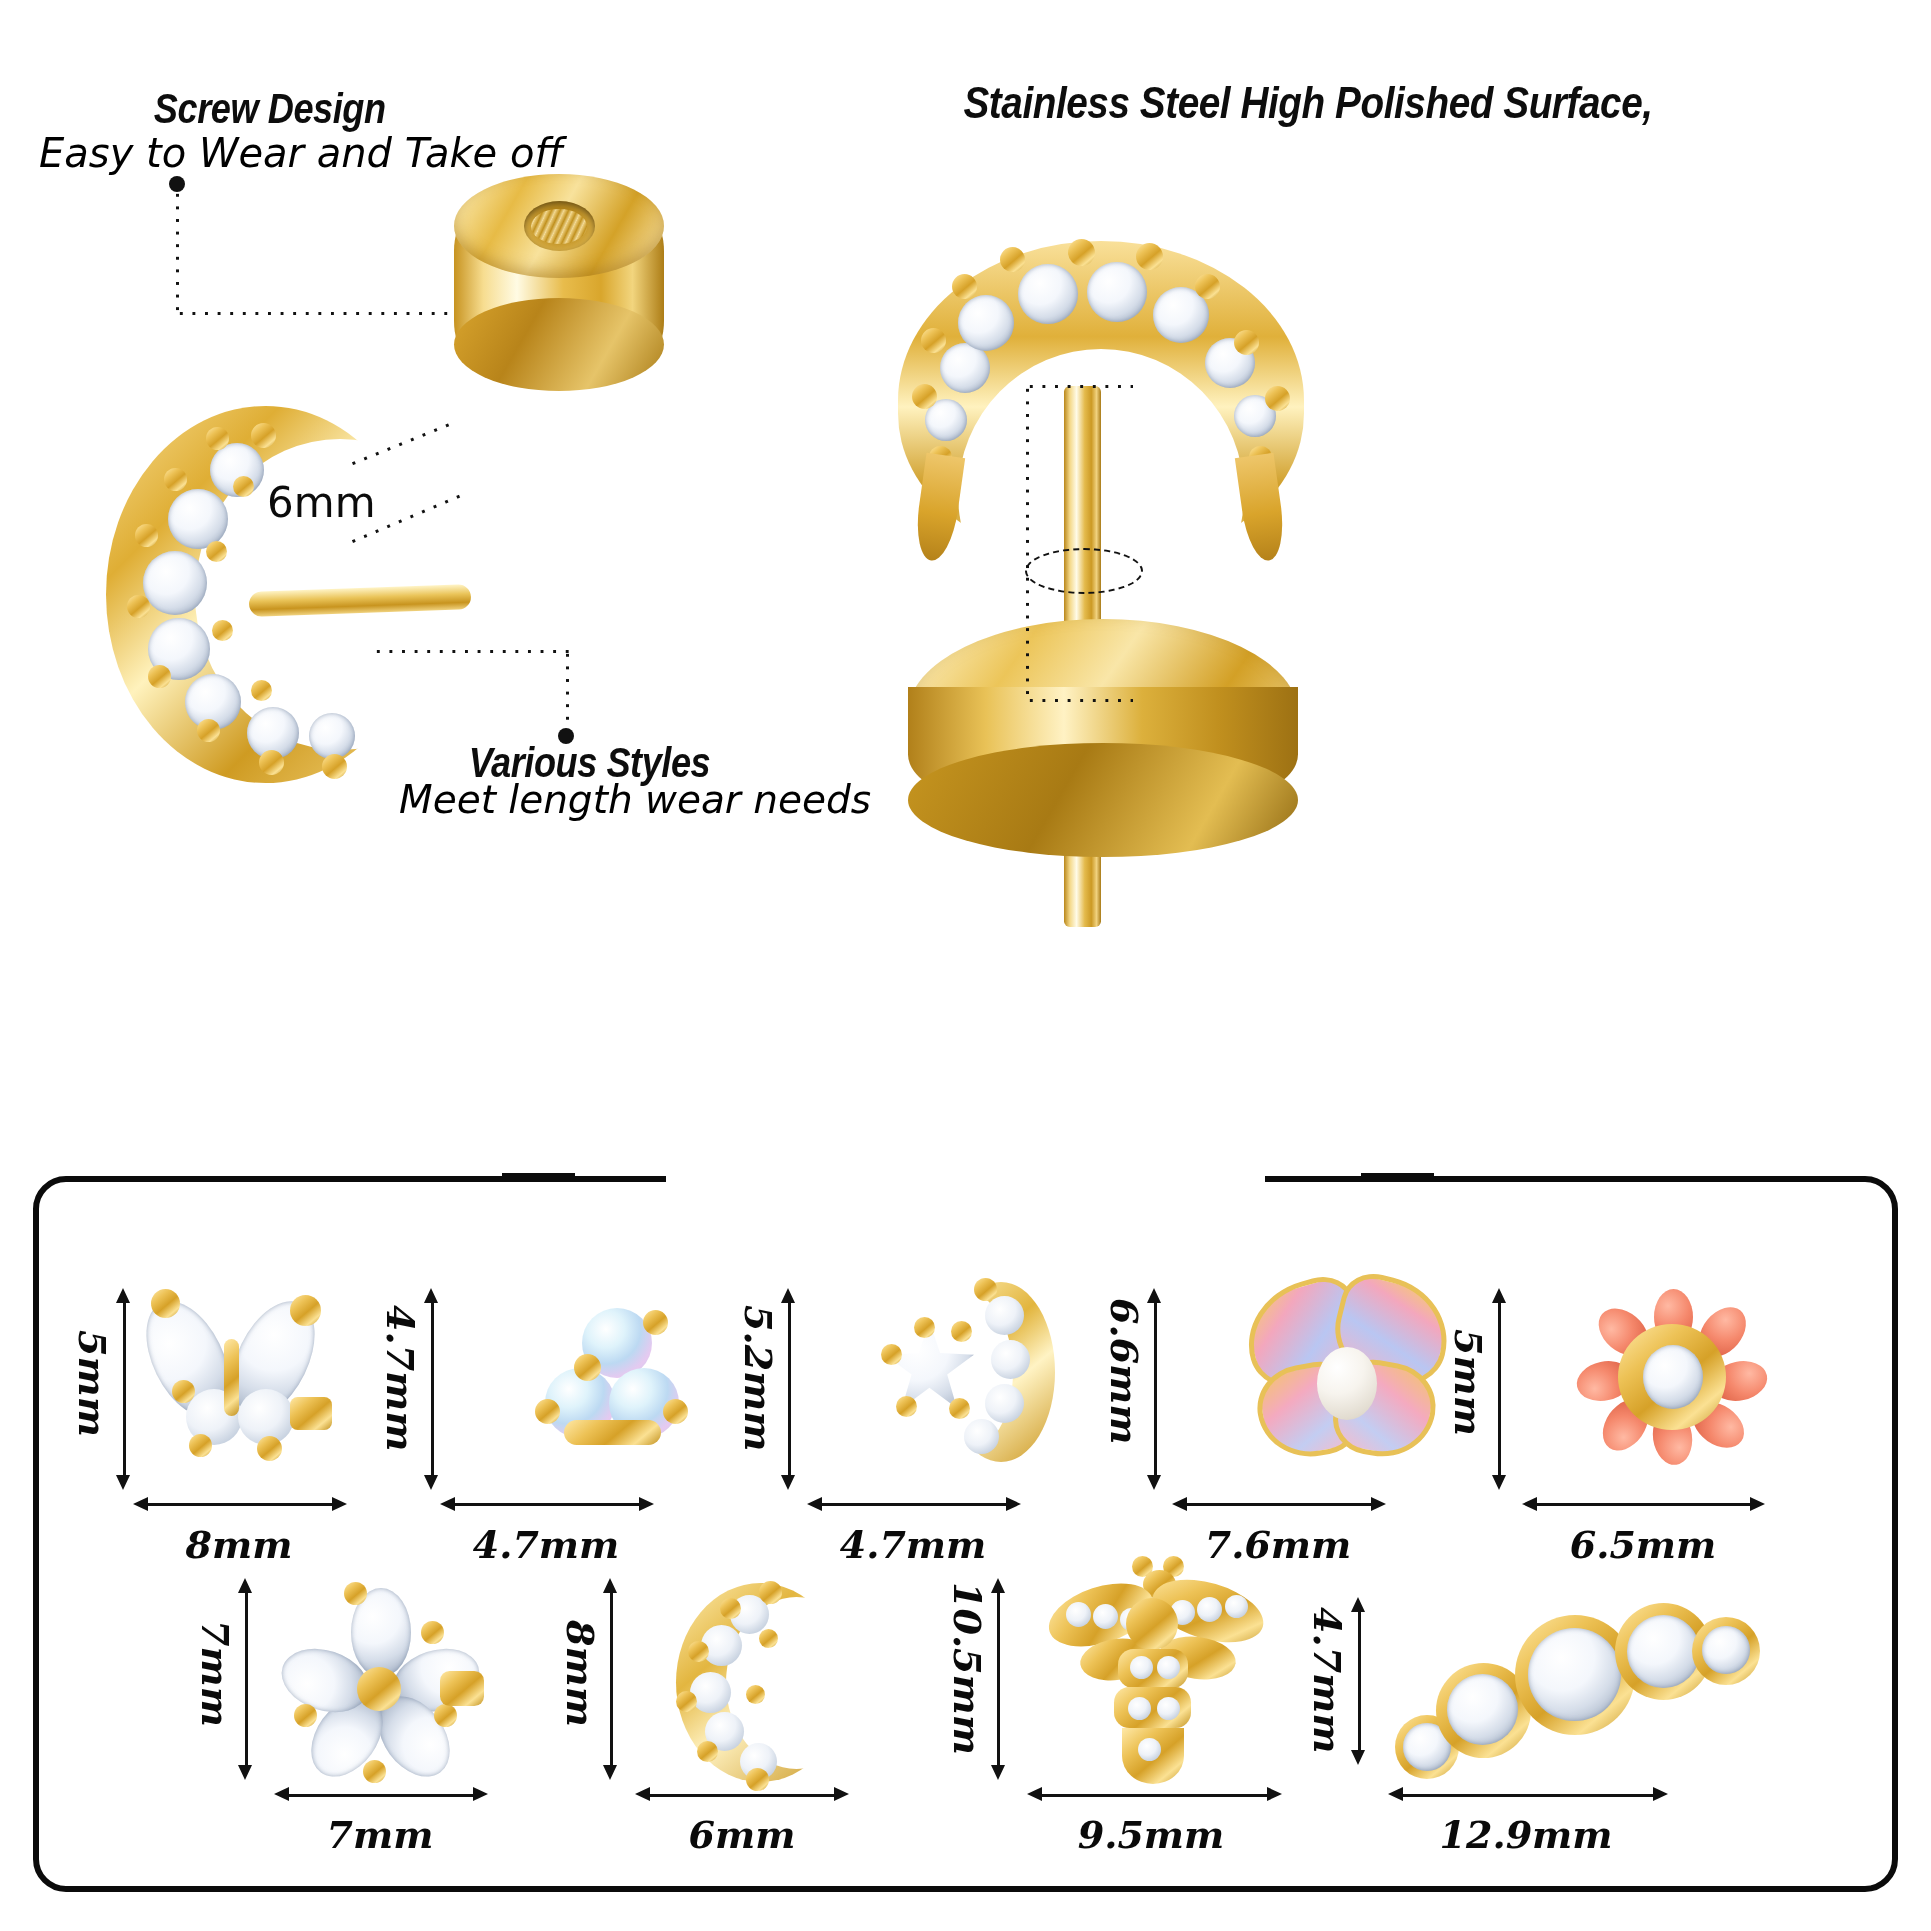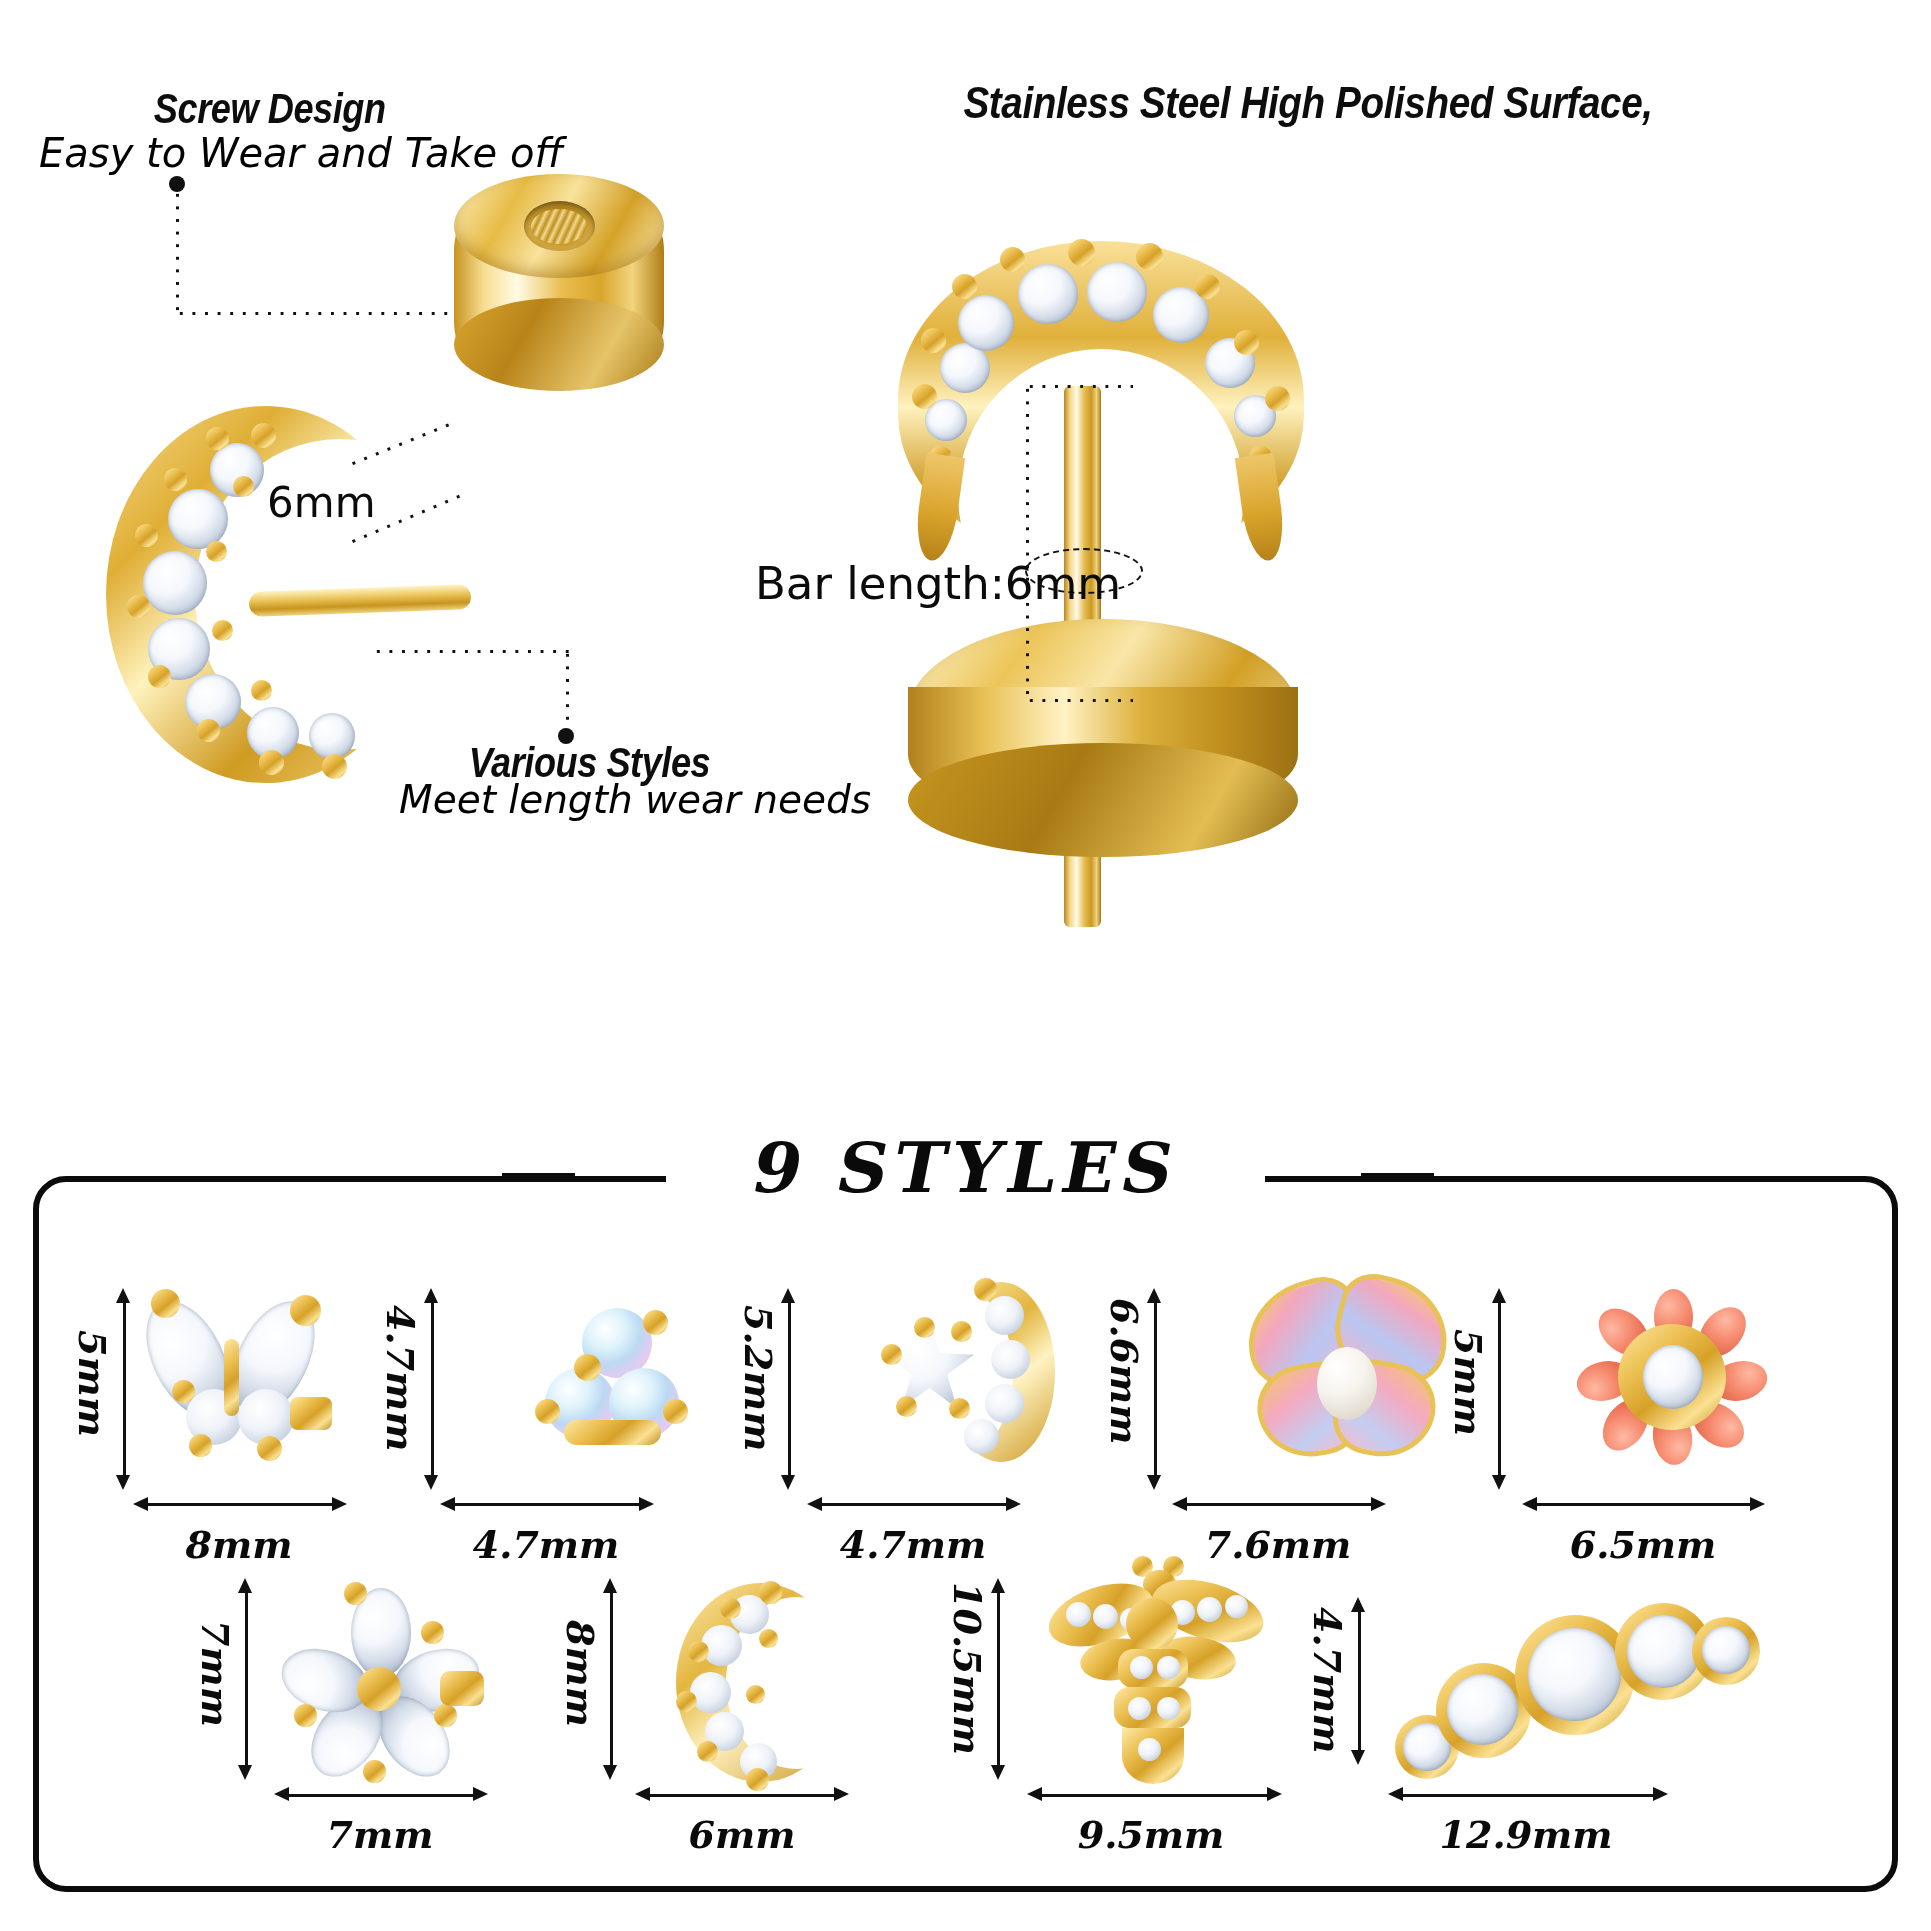--- a/index.html
+++ b/index.html
@@ -216,29 +216,27 @@
            background:linear-gradient(90deg,#b1801a 0%,#e9c257 20%,#fff2c4 40%,#dcb03c 60%,#c08f1e 80%,#9d7113 100%);"></div>
       <div style="position:absolute;left:0;top:145px;width:390px;height:114px;border-radius:50%;
            background:linear-gradient(120deg,#c79620 0%,#a87a14 40%,#e3bd52 75%,#8f6810 100%);"></div>
     </div>
   </div>
 
   <div class="dotline v" style="left:1025px;top:384px;height:319px;"></div>
   <div class="dotline h" style="left:1025px;top:698px;width:108px;"></div>
   <div class="dotline h" style="left:1025px;top:384px;width:108px;"></div>
 
-  <div class="plain" style="position:absolute;left:755px;top:557px;font-size:45px;">Bar length:6mm</div>
 
 
   <div class="panel" style="left:33px;top:1176px;width:1865px;height:716px;"></div>
 
   <div class="panel-title-mask" style="left:666px;top:1155px;width:599px;height:46px;"></div>
   <div class="tdash" style="left:502px;top:1173px;width:73px;"></div>
   <div class="tdash" style="left:1361px;top:1173px;width:73px;"></div>
-  <div class="styles-title" style="left:966px;top:1126px;font-size:70px;transform:translateX(-50%);">9 STYLES</div>
 
   <div style="position:absolute;left:145px;top:1289px;width:193px;height:169px;">
     <div class="cz" style="position:absolute;left:7.7px;top:7.7px;width:70px;height:124px;border-radius:50%;transform:rotate(-26deg);"></div>
     <div class="cz" style="position:absolute;left:93px;top:7.7px;width:70px;height:124px;border-radius:50%;transform:rotate(26deg);"></div>
     <div class="czsm" style="position:absolute;left:41px;top:100px;width:56px;height:56px;border-radius:50%;"></div>
     <div class="czsm" style="position:absolute;left:93px;top:100px;width:56px;height:56px;border-radius:50%;"></div>
     <div class="goldsoft" style="position:absolute;left:79px;top:50px;width:15.4px;height:77px;border-radius:7.7px;"></div>
     <div class="goldsoft" style="position:absolute;left:5.8px;top:0px;width:29px;height:29px;border-radius:50%;"></div>
     <div class="goldsoft" style="position:absolute;left:145px;top:5.8px;width:31px;height:31px;border-radius:50%;"></div>
     <div class="goldsoft" style="position:absolute;left:27px;top:91px;width:23px;height:23px;border-radius:50%;"></div>

